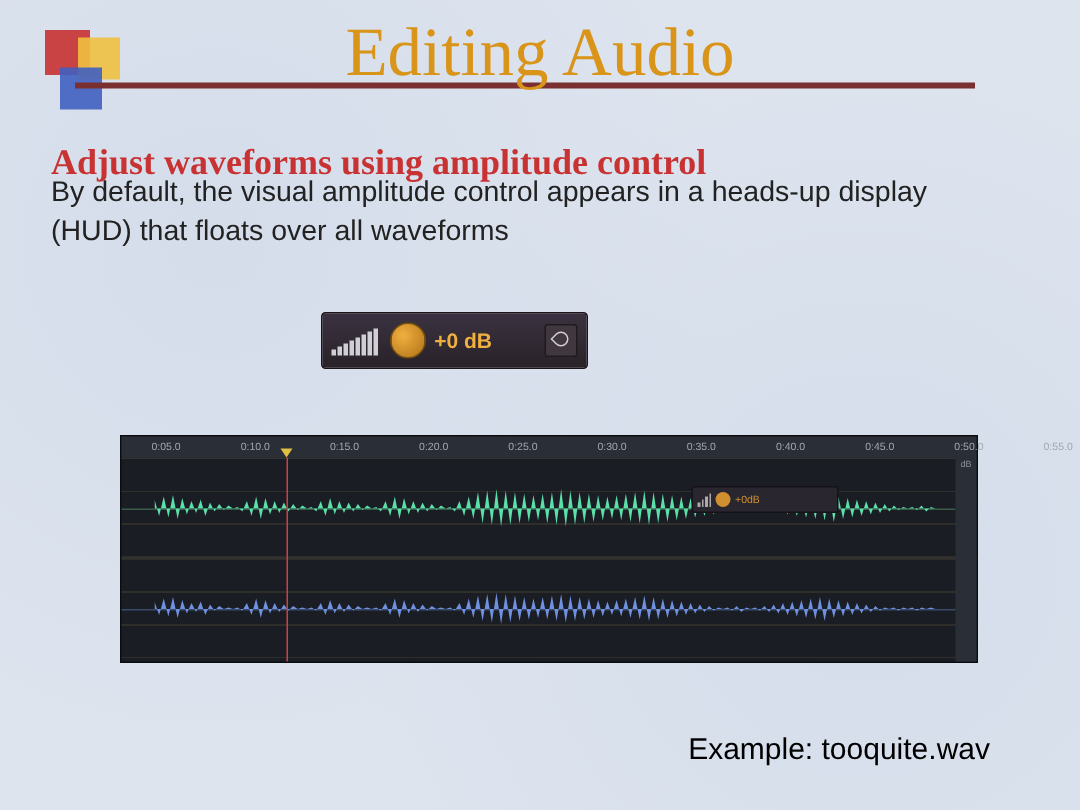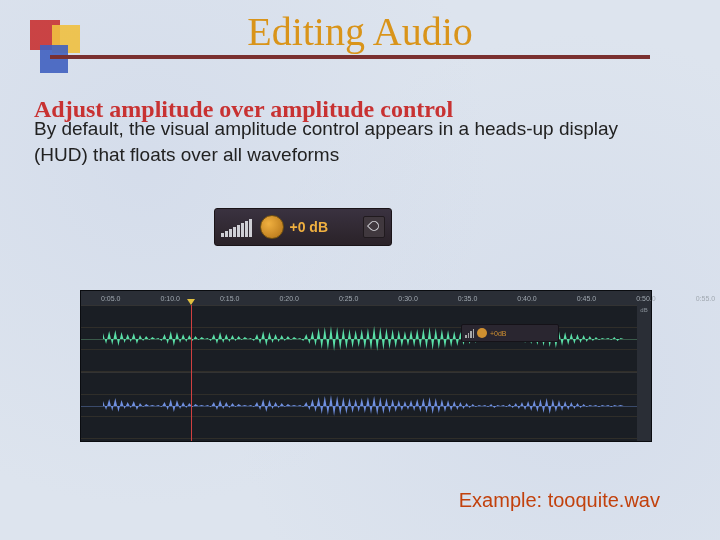--- a/index.html
+++ b/index.html
@@ -32,21 +32,21 @@
     width: 600px;
     height: 4px;
     background:#7a3030;
   }
   .slide-title {
     position:absolute;
     top: 8px;
     left: 0;
     width: 720px;
     text-align:center;
-    font-size: 40px;
+    font-size: 46px;
     color: #d9941a;
     font-family: 'Times New Roman', serif;
   }
   .subtitle {
     position:absolute;
     top: 96px;
     left: 34px;
     color: #c83232;
     font-weight: bold;
     font-size: 24px;
@@ -189,37 +189,37 @@
     gap:3px; padding:0 3px;
   }
   .mini-hud .mb { display:flex; align-items:flex-end; gap:1px; height:10px;}
   .mini-hud .mb span{ width:1.5px; background:#aaa;}
   .mini-hud .mk { width:10px;height:10px;border-radius:50%;background:#d09030;}
   .mini-hud .mt { color:#d09030; font-size:7px; font-family:Arial;}
   .example {
     position:absolute;
     bottom: 28px;
     right: 60px;
-    color:#c2410c;
+    color:#000000;
     font-family: Verdana, sans-serif;
     font-size: 20px;
   }
 </style>
 </head>
 <body>
 
 <div class="logo">
   <div class="sq-red"></div>
     <div class="sq-yellow"></div>
     <div class="sq-blue"></div>
 </div>
 <div class="title-rule"></div>
 <div class="slide-title">Editing Audio</div>
 
-<div class="subtitle">Adjust amplitude over amplitude control</div>
+<div class="subtitle">Adjust waveforms using amplitude control</div>
 <div class="bodytext">By default, the visual amplitude control appears in a heads-up display (HUD) that floats over all waveforms</div>
 
 <div class="hud">
   <div class="bars">
     <span style="height:4px"></span>
       <span style="height:6px"></span>
       <span style="height:8px"></span>
     <span style="height:10px"></span>
       <span style="height:12px"></span>
       <span style="height:14px"></span>

